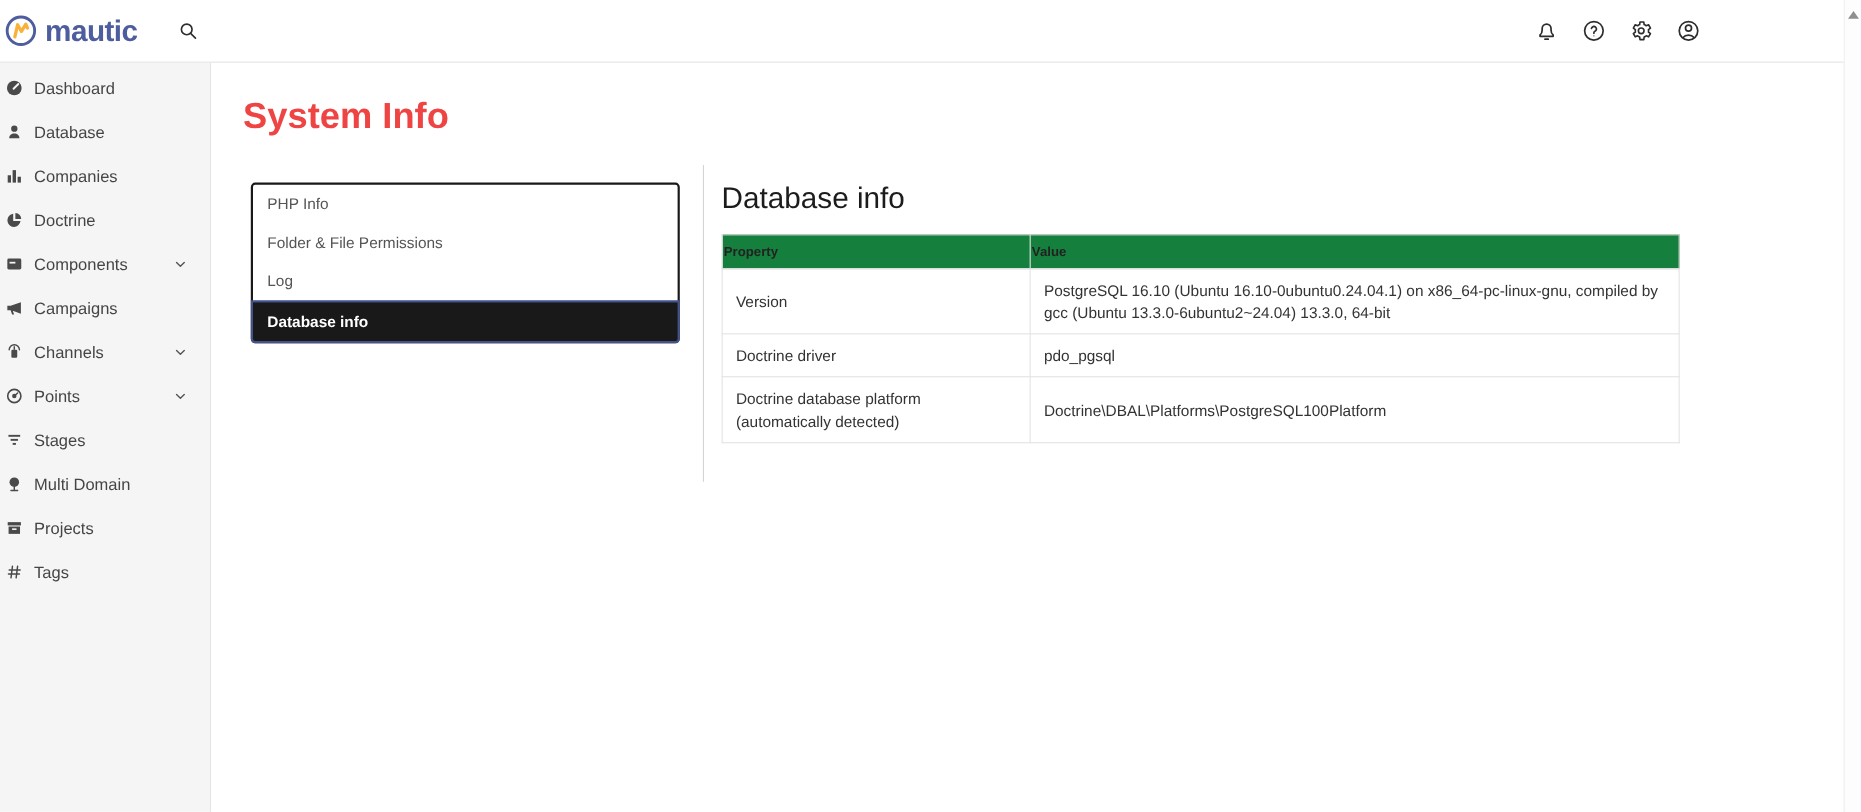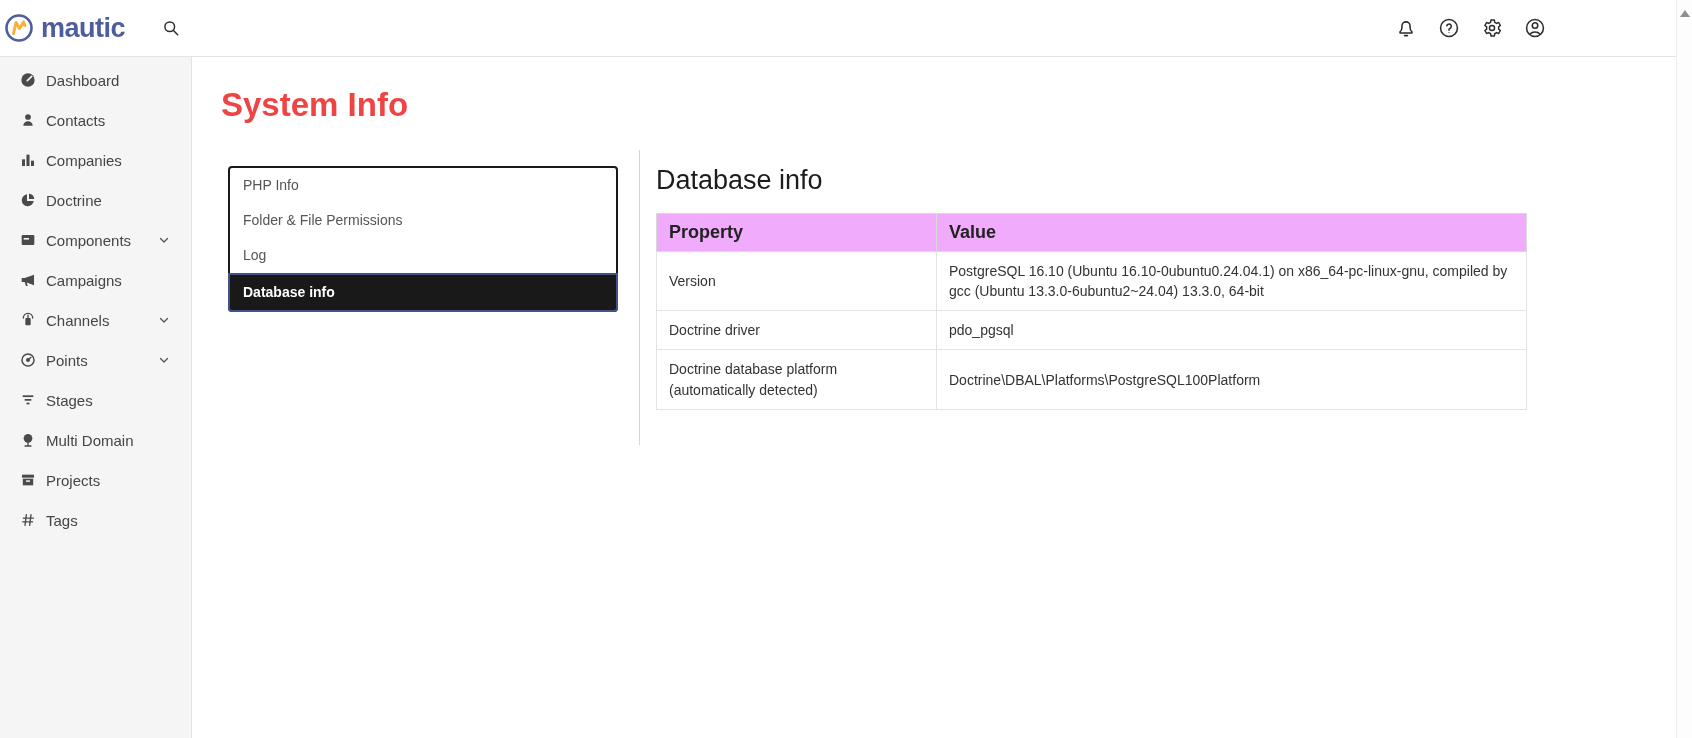--- a/index.html
+++ b/index.html
@@ -16,21 +16,21 @@
   .search-btn { margin-left:36px; background:none; border:none; cursor:pointer;
     display:flex; align-items:center; }
   .topbar-right { margin-left:auto; display:flex; align-items:center; gap:21px; }
   .icon-btn { background:none; border:none; cursor:pointer; display:flex;
     align-items:center; padding:0; color:#2d2d2d; }
 
   
   .sidebar { position:absolute; left:0; top:57px; bottom:0; width:192px;
     background:#f5f5f6; border-right:1px solid #e3e3e3; padding-top:3px; }
   .side-item { display:flex; align-items:center; height:40px;
-    padding:0 20px 0 20px; cursor:pointer; color:#454545; font-size:15px; }
+    padding:0 20px 0 5px; cursor:pointer; color:#454545; font-size:15px; }
   .side-icon { width:16px; height:16px; margin-right:10px; flex:0 0 16px;
     display:flex; align-items:center; color:#4a4a4a; }
   .side-label { flex:1 1 auto; white-space:nowrap; }
   .side-chevron { width:14px; height:14px; color:#555; }
 
   
   .main { position:absolute; left:192px; top:57px; right:16px; bottom:0;
     background:#fff; padding:26px 0 0 29px; overflow:hidden; }
   .page-title { font-size:33px; font-weight:600; color:#ef4444; line-height:1.35; }
 
@@ -46,22 +46,22 @@
     border-radius:0 0 4px 4px; }
 
   
   .panel { flex:1 1 auto; margin-left:21px; border-left:1px solid #d5d5d5;
     padding:15px 149px 35px 16px; }
   .panel-heading { font-size:27px; font-weight:400; color:#1c1c1c;
     margin-bottom:17px; }
 
   table.db-table { width:100%; border-collapse:collapse;
     border:1px solid #d9d9d9; }
-  table.db-table th { background:#f0abfc; text-align:left; font-size:18px;
-    font-weight:700; color:#222; padding:8px 12px; border:1px solid #d9d9d9; }
+  table.db-table th { background:#15803d; text-align:left; font-size:12px;
+    font-weight:700; color:#222; padding:8px 1px; border:1px solid #d9d9d9; }
   table.db-table td { font-size:14px; color:#333; padding:9px 12px;
     border:1px solid #e3e3e3; line-height:1.45; vertical-align:middle;
     background:#fff; }
   .col-property { width:280px; }
 
   
   .scrollbar { position:absolute; right:0; top:0; width:16px; height:738px;
     background:#fdfdfd; border-left:1px solid #ededed; }
   .scroll-up-arrow { position:absolute; top:10px; left:3px; width:0; height:0;
     border-left:5px solid transparent; border-right:5px solid transparent;
@@ -142,21 +142,21 @@
     <span class="side-label">Dashboard</span>
   </div>
 
   <div class="side-item">
     <span class="side-icon">
       <svg width="16" height="16" viewBox="0 0 24 24" fill="currentColor">
         <circle cx="12" cy="7.5" r="4.3"></circle>
         <path d="M5 20.5 c0-4.2 3.1-6.6 7-6.6 s7 2.4 7 6.6 Z"></path>
       </svg>
     </span>
-    <span class="side-label">Contacts</span>
+    <span class="side-label">Database</span>
   </div>
 
   <div class="side-item">
     <span class="side-icon">
       <svg width="16" height="16" viewBox="0 0 24 24" fill="currentColor">
         <rect x="3" y="11" width="4.5" height="10"></rect>
         <rect x="9.7" y="4" width="4.6" height="17"></rect>
         <rect x="16.5" y="13" width="4.5" height="8"></rect>
       </svg>
     </span>

